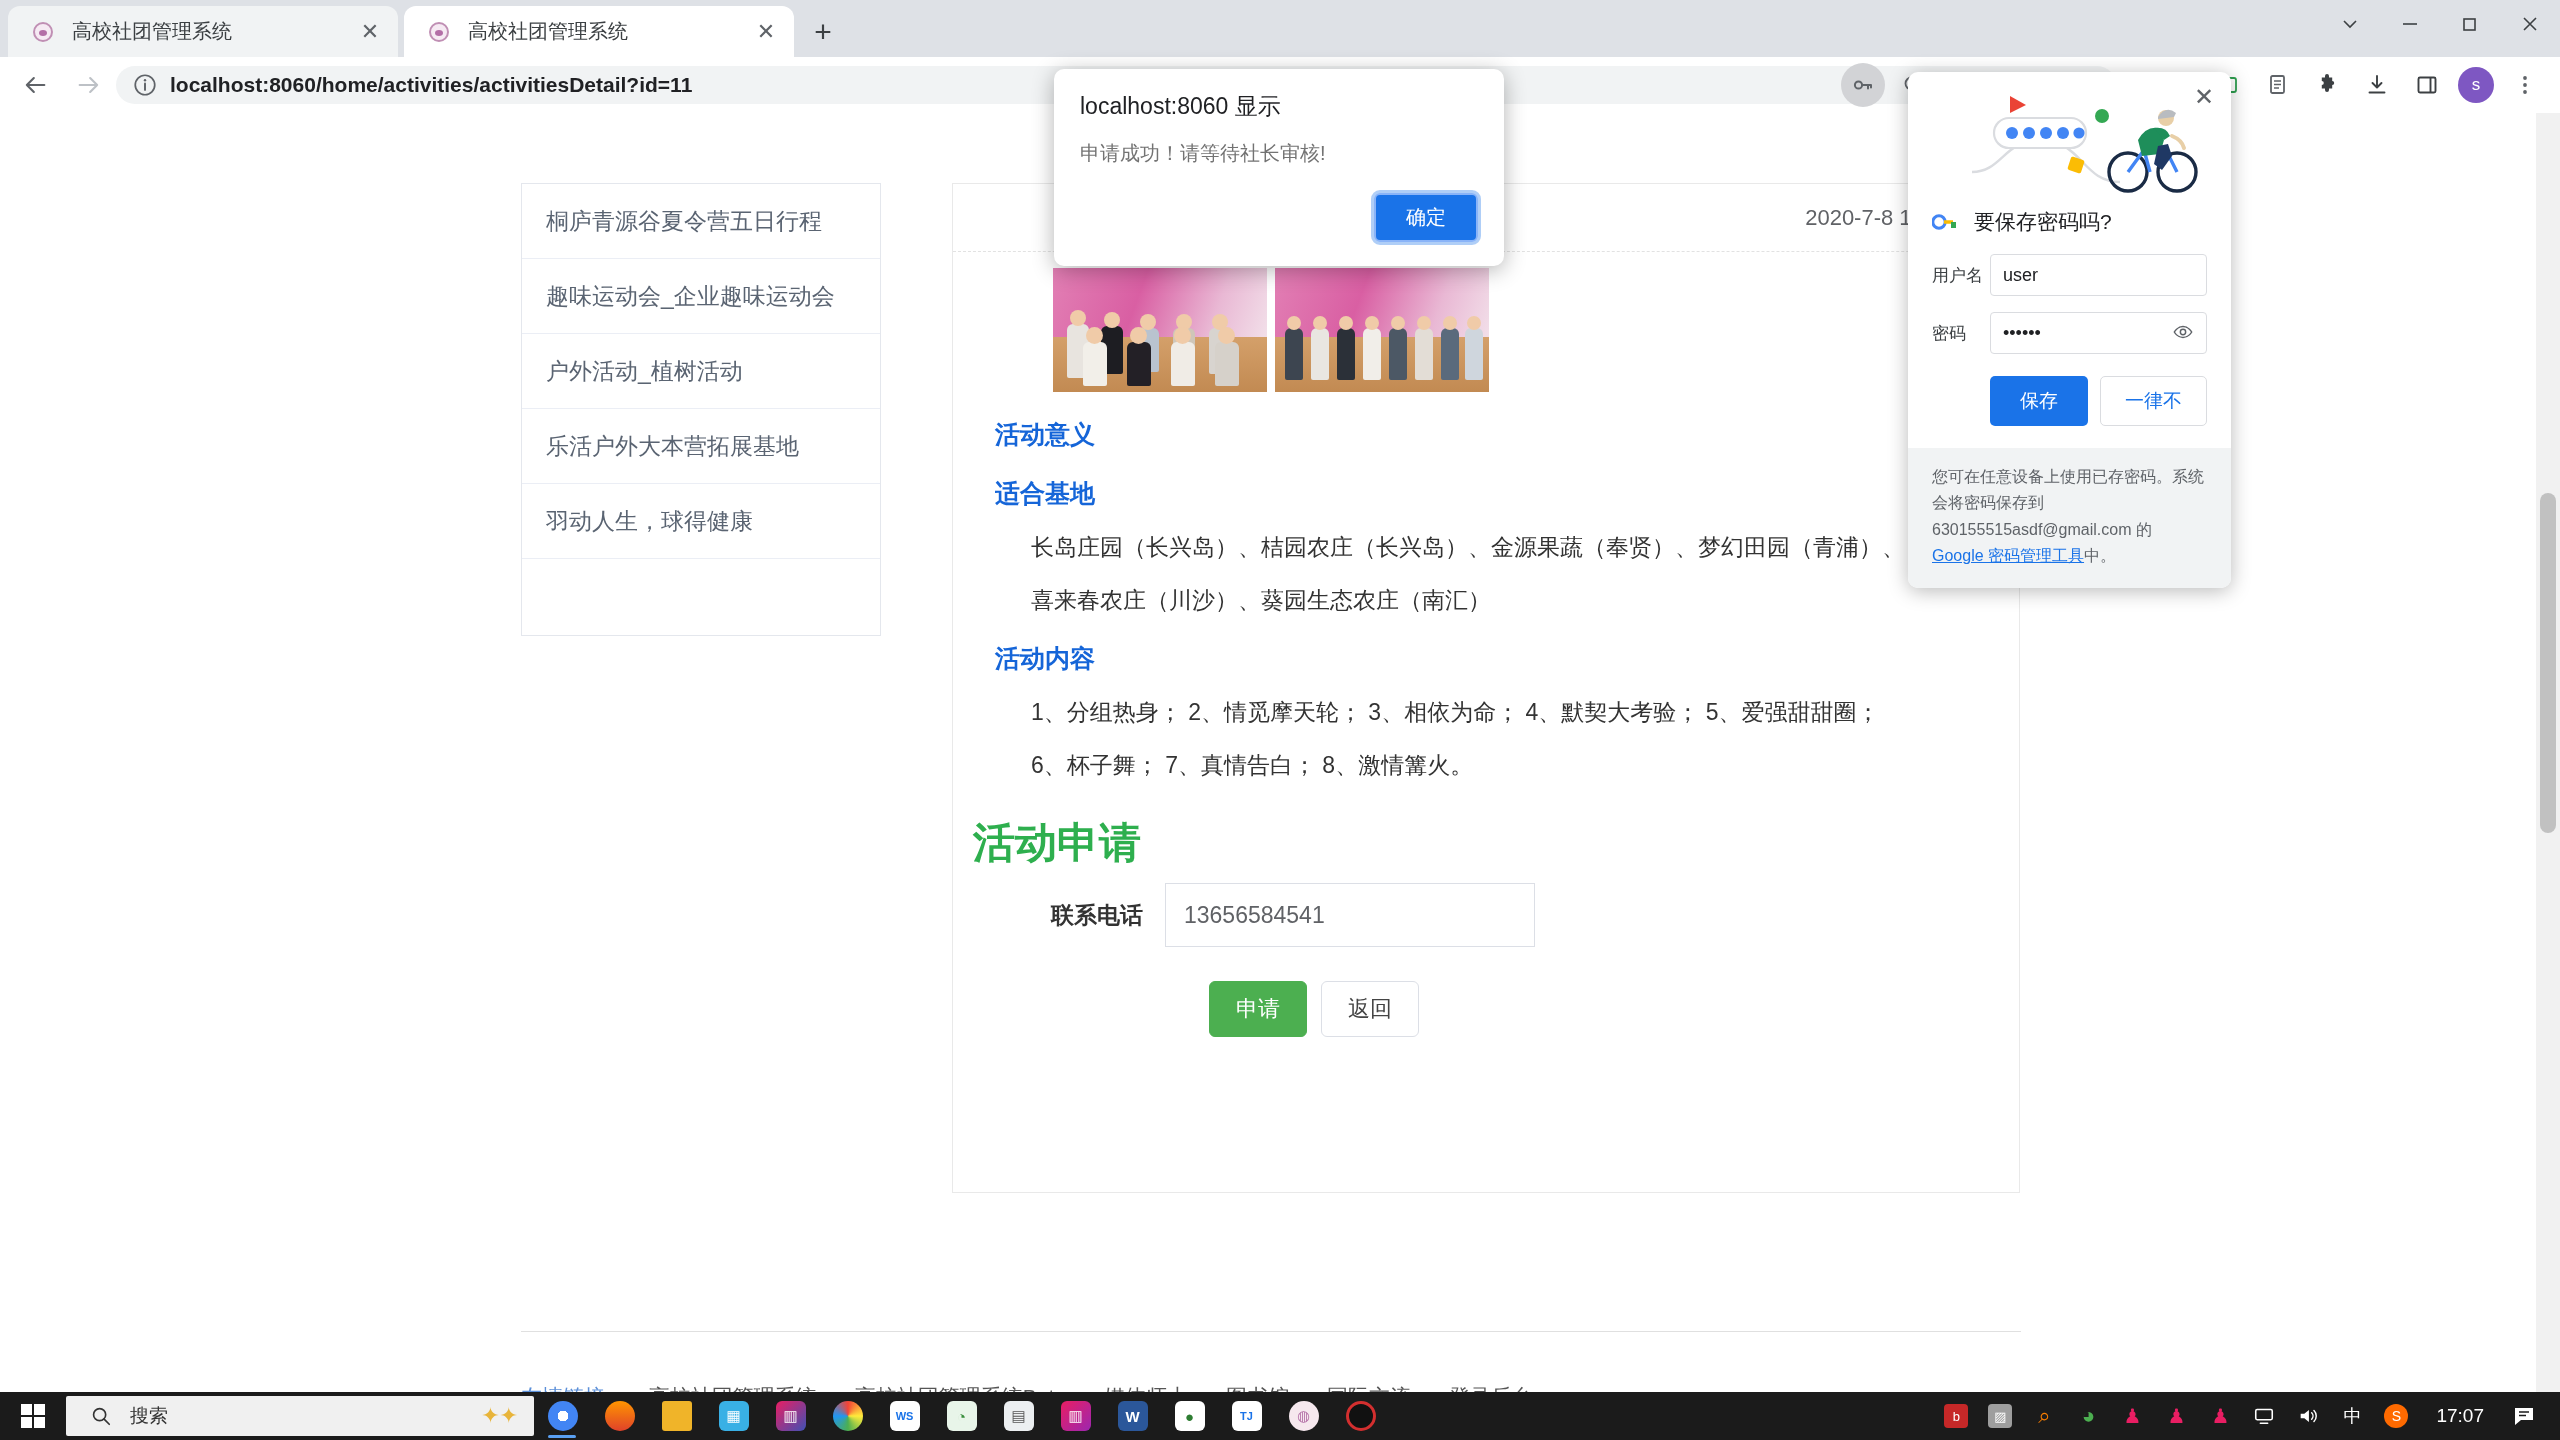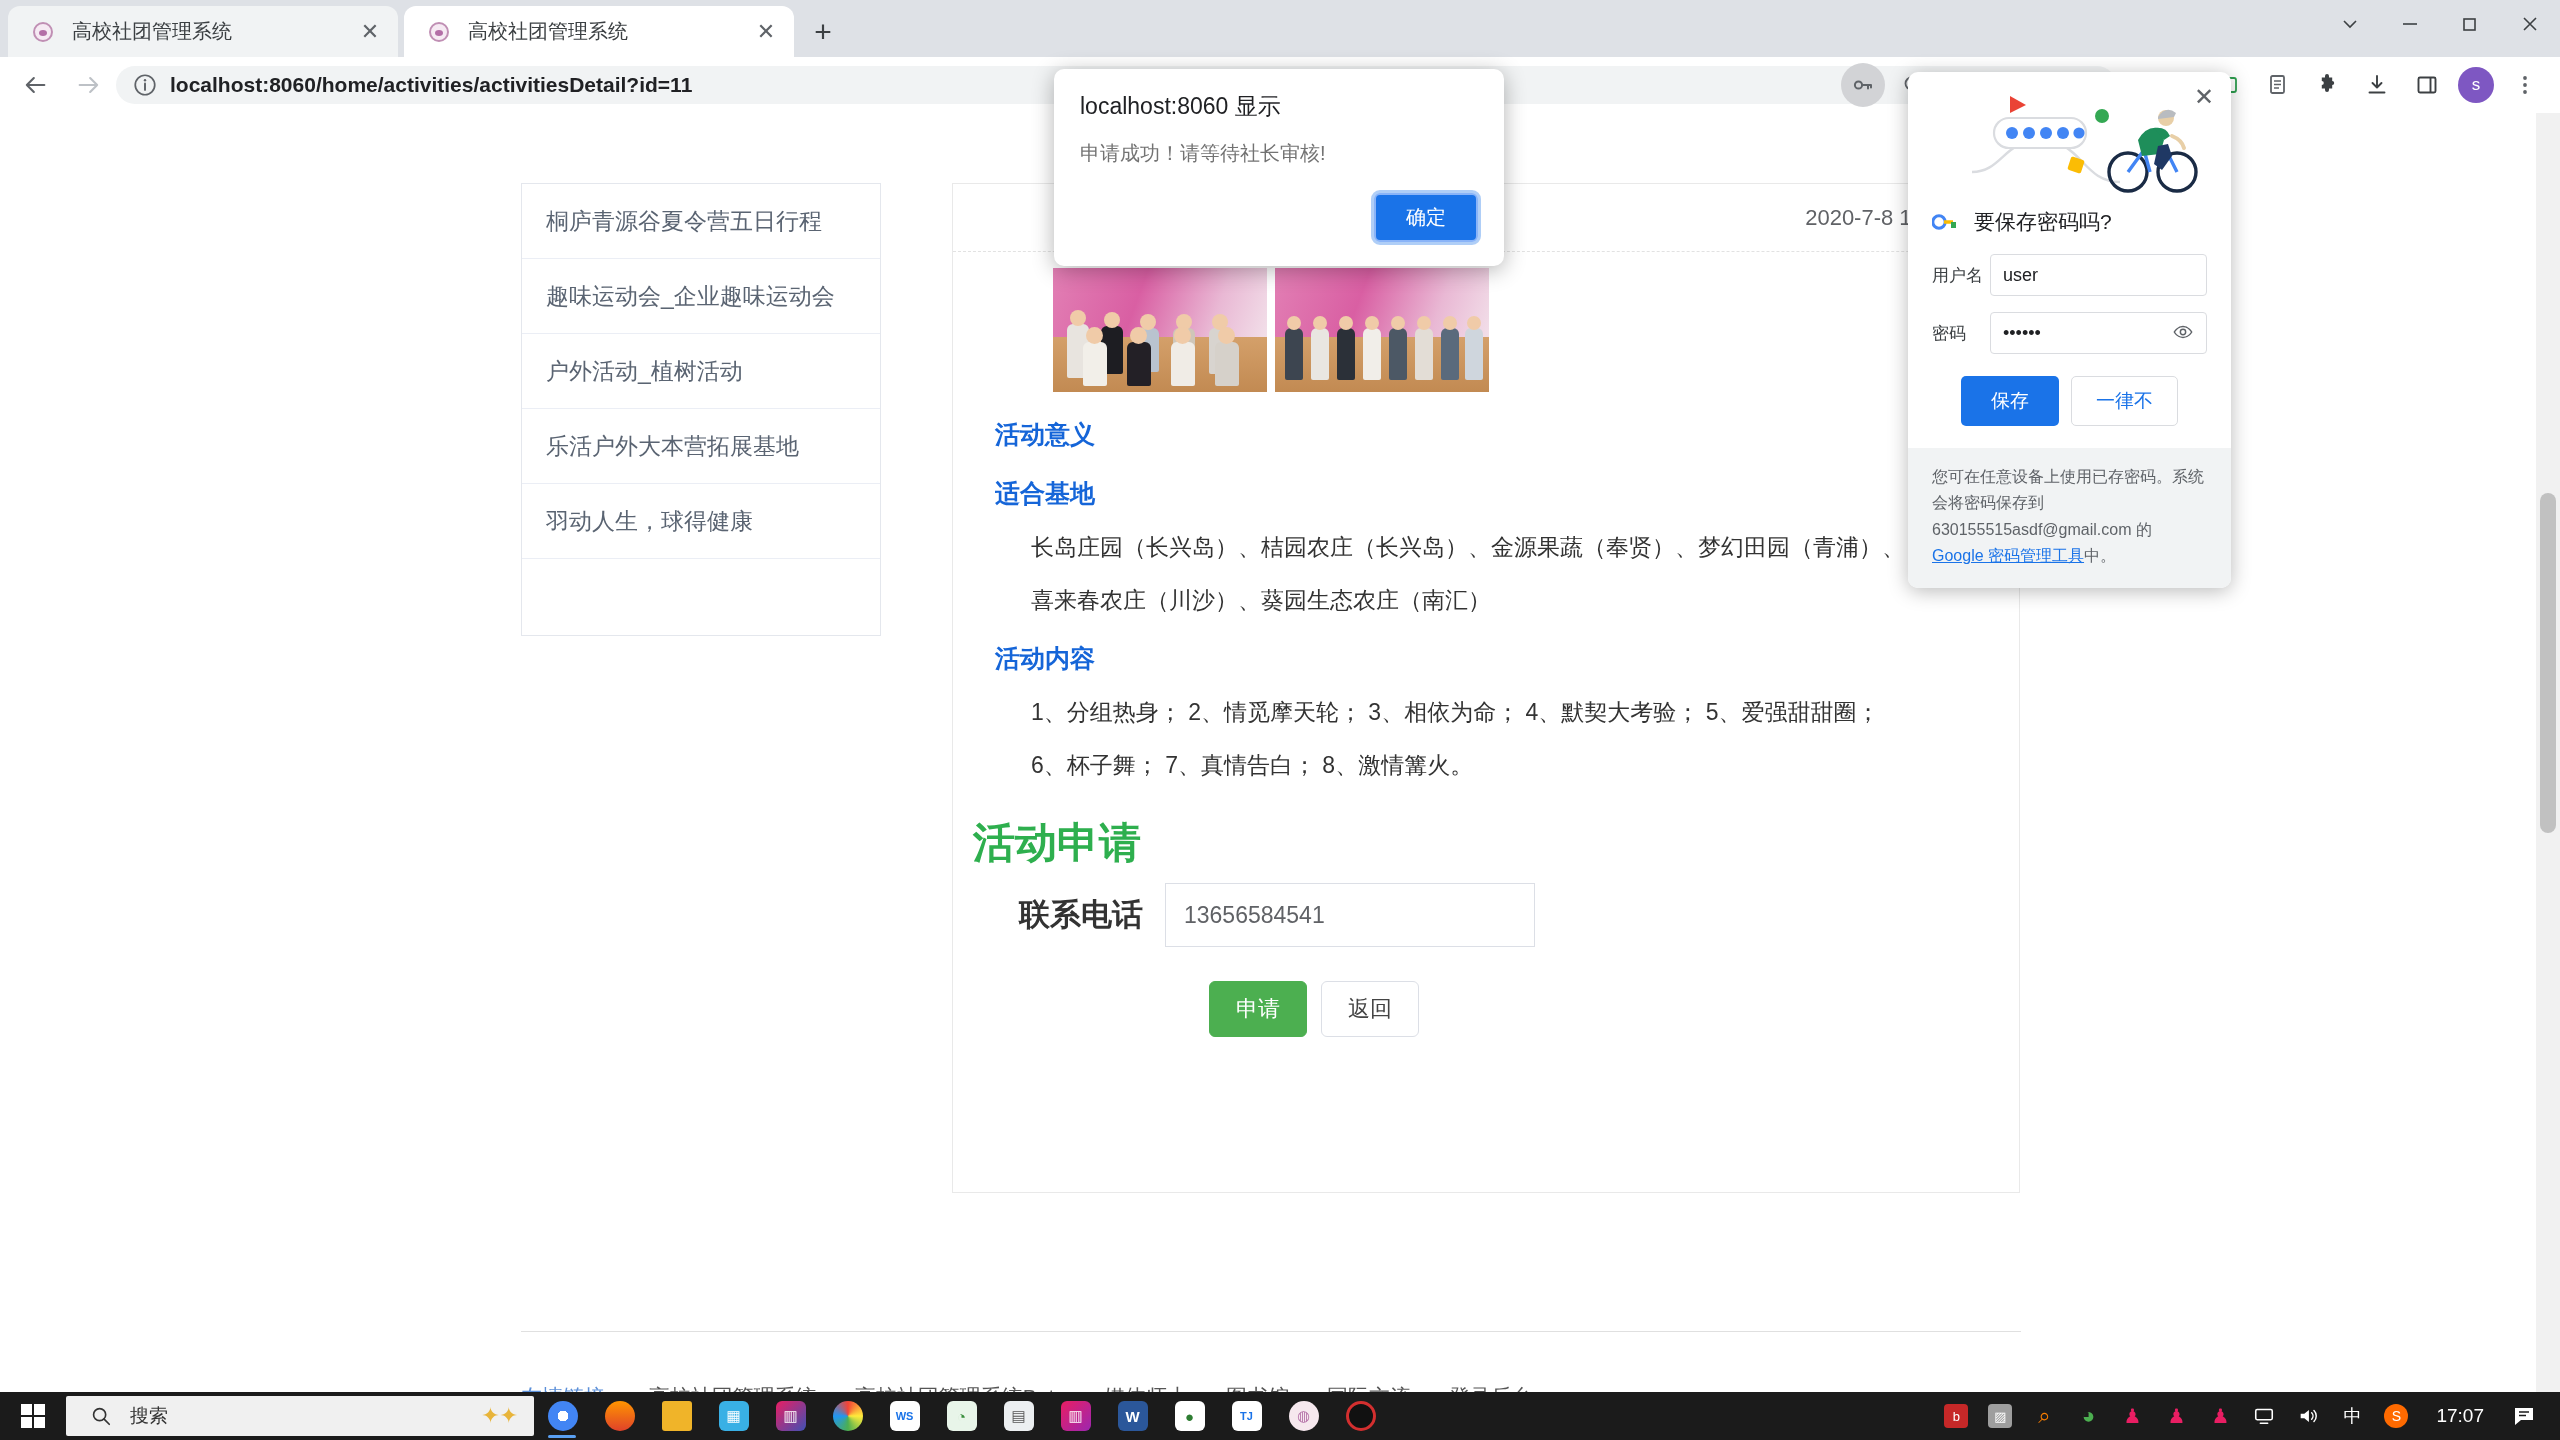--- a/index.html
+++ b/index.html
@@ -67,21 +67,21 @@
   .photo .person { position:absolute; bottom:10%; border-radius:6px 6px 2px 2px; }
   .photo .head { position:absolute; border-radius:50%; background:#f0cba8; }
 
   .sec-title { color:#1565d8; font-weight:bold; font-size:25px; margin:26px 0 0 42px; }
   .sec-para { font-size:23px; color:#333; line-height:1.85; margin:14px 0 0 42px; width:935px; text-indent:2em; }
   .sec-line { font-size:23px; color:#333; margin:22px 0 0 78px; }
 
   #apply-title { color:#2eaf4e; font-size:42px; font-weight:bold; margin:34px 0 0 20px; }
   #apply-form { margin-top:12px; }
   .form-row { display:flex; align-items:center; }
-  .form-label { width:212px; text-align:right; font-size:31px; font-weight:bold; color:#333; padding-right:22px; }
+  .form-label { width:212px; text-align:right; font-size:23px; font-weight:bold; color:#333; padding-right:22px; }
   #phone-input { width:370px; height:64px; border:1px solid #dcdfe6; border-radius:0; padding:0 18px; font-size:23px; color:#606266; font-family:inherit; background:#fff; outline:none; }
   #btn-row { display:flex; gap:14px; margin:34px 0 0 256px; }
   .btn { font-size:22px; border-radius:6px; padding:12px 26px; border:1px solid transparent; font-family:inherit; cursor:pointer; }
   #btn-apply { background:#4caf50; color:#fff; border-color:#4caf50; }
   #btn-back { background:#fff; color:#444; border-color:#dcdfe6; }
 
   
   #footer-divider { position:absolute; left:521px; top:1218px; width:1500px; height:1px; background:#e0e0e0; }
   #footer-links { position:absolute; left:521px; top:1270px; display:flex; align-items:center; font-size:21px; }
   #footer-links .fl-label { color:#5b8fd8; margin-right:38px; }
@@ -99,21 +99,21 @@
   #pw-bubble .pw-body { padding:14px 24px 22px 24px; }
   #pw-close { position:absolute; right:12px; top:10px; width:30px; height:30px; color:#5f6368; font-size:24px; line-height:30px; text-align:center; }
   #pw-illustration { height:108px; position:relative; margin:4px 0 10px 0; }
   #pw-heading { display:flex; align-items:center; margin:6px 0 18px 0; }
   #pw-heading .key-icon { width:28px; height:18px; position:relative; margin-right:14px; flex:0 0 auto; }
   #pw-heading .h-text { font-size:21px; color:#202124; }
   .pw-field { display:flex; align-items:center; margin-bottom:16px; }
   .pw-field .pf-label { width:58px; font-size:17px; color:#3c4043; flex:0 0 auto; }
   .pw-field .pf-input { flex:1; height:42px; border:1px solid #dadce0; border-radius:4px; display:flex; align-items:center; padding:0 12px; font-size:18px; color:#202124; position:relative; background:#fff; }
   .pw-field .eye { position:absolute; right:10px; top:50%; transform:translateY(-50%); width:24px; height:24px; color:#5f6368; }
-  #pw-actions { display:flex; justify-content:center; gap:12px; margin-top:22px; }
+  #pw-actions { display:flex; justify-content:flex-end; gap:12px; margin-top:22px; }
   #pw-save { background:#1a73e8; color:#fff; border:none; border-radius:5px; font-size:19px; padding:11px 30px; font-family:inherit; }
   #pw-never { background:#fff; color:#1a73e8; border:1px solid #dadce0; border-radius:5px; font-size:19px; padding:11px 24px; font-family:inherit; }
   #pw-footer { background:#f1f3f4; padding:16px 24px 18px 24px; font-size:16px; color:#5f6368; line-height:1.65; }
   #pw-footer a { color:#1a73e8; }
 
   
   #taskbar { position:absolute; left:0; bottom:0; width:2560px; height:48px; background:#1b1b1b; display:flex; align-items:center; }
   #start-btn { width:66px; height:48px; display:flex; align-items:center; justify-content:center; }
   #tb-search { width:468px; height:40px; background:#f0f0f0; border-radius:2px; display:flex; align-items:center; padding-left:24px; margin-left:0; position:relative; }
   #tb-search .s-text { font-size:19px; color:#333; margin-left:18px; }

